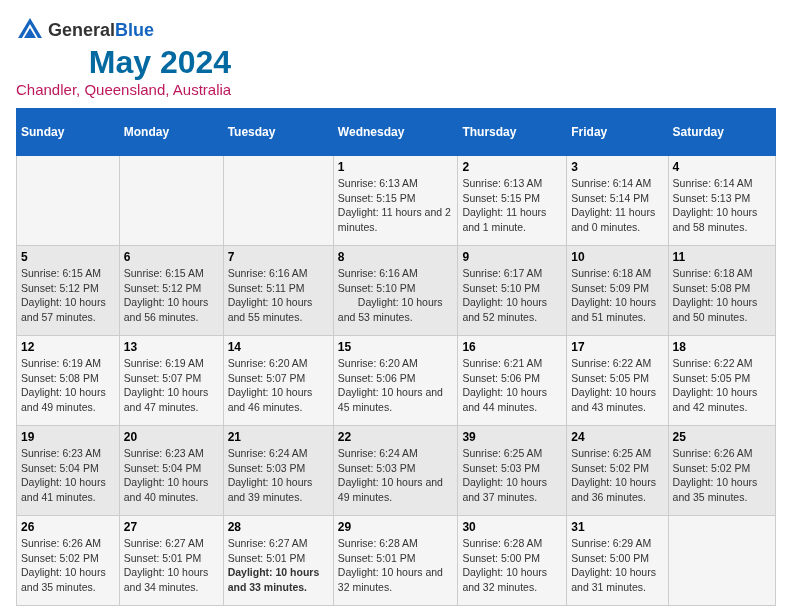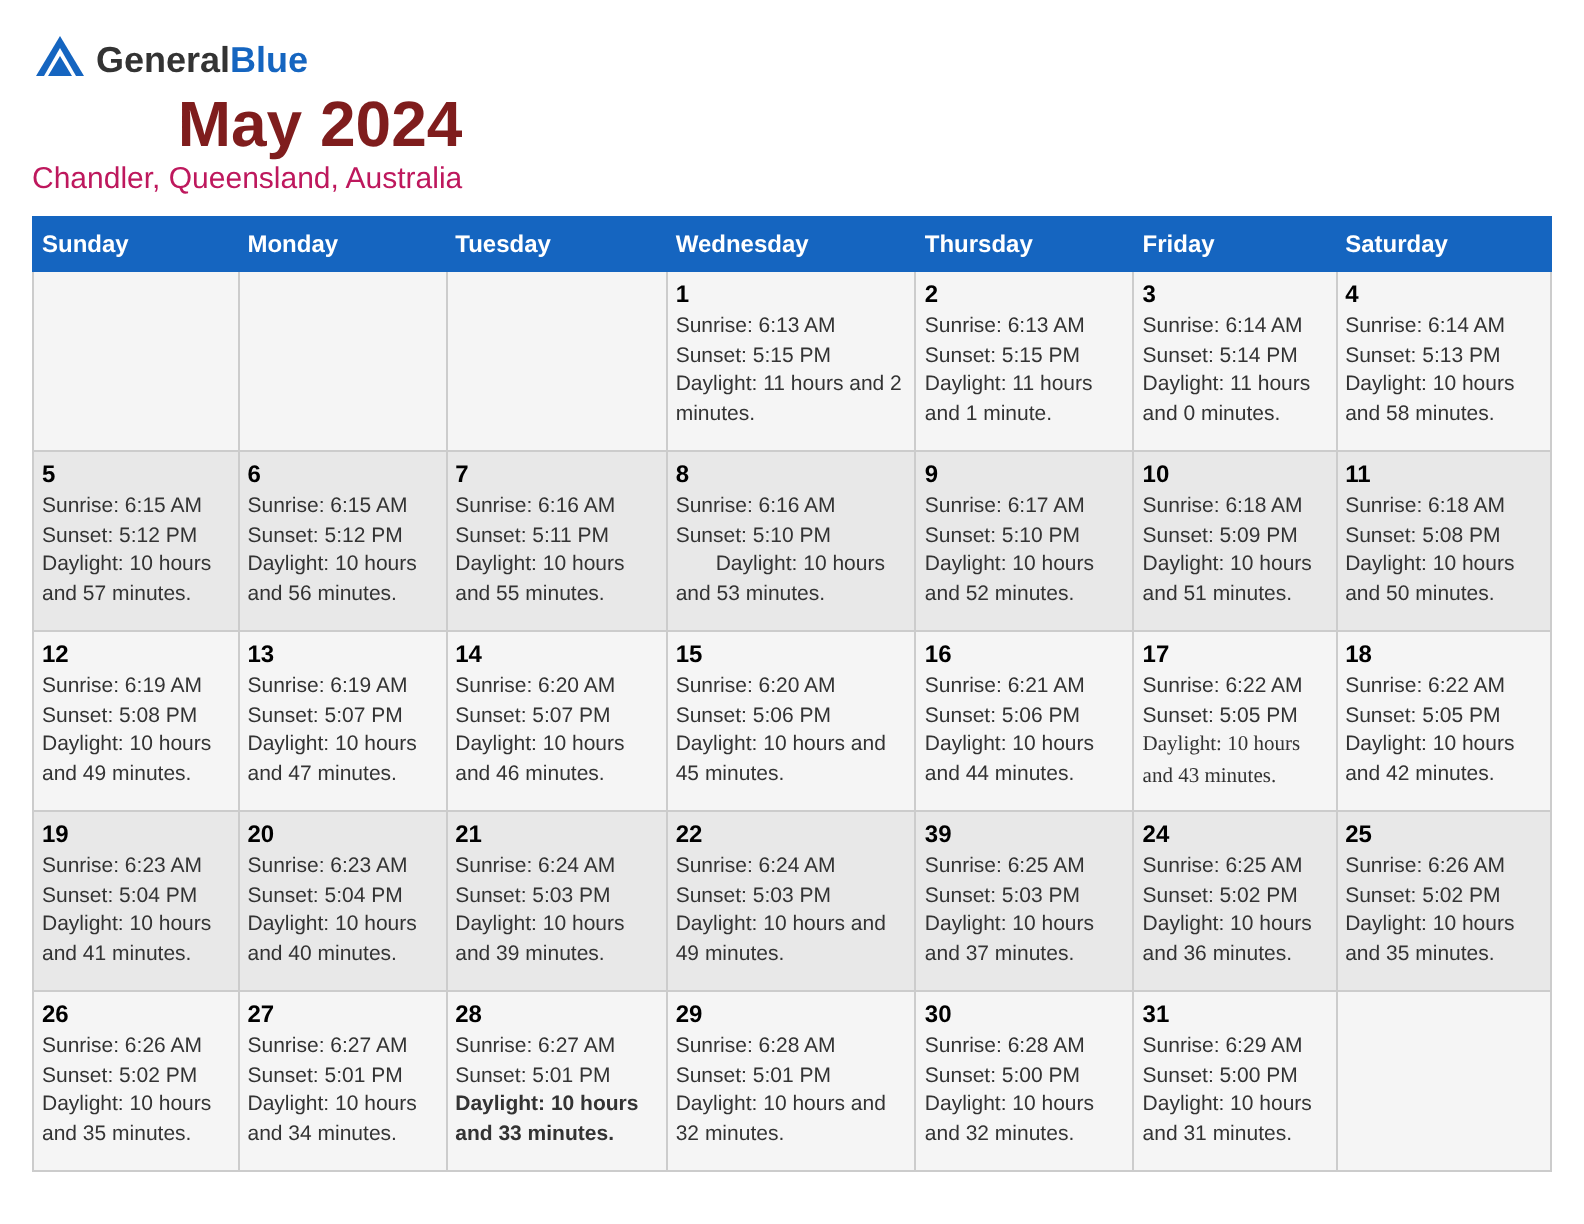--- a/index.html
+++ b/index.html
@@ -25,37 +25,37 @@
     .logo-icon {
       width: 28px;
       height: 28px;
     }
     .title-block {
       text-align: right;
     }
     .main-title {
       font-size: 32px;
       font-weight: bold;
-      color: #7f1d1d;
+      color: #0369a1;
     }
     .subtitle {
       font-size: 15px;
       color: #be185d;
     }
     table {
       width: 100%;
       border-collapse: collapse;
       font-size: 11px;
     }
     thead tr {
       background-color: #1565c0;
       color: #fff;
     }
     thead th {
-      padding: 6px 4px;
+      padding: 16px 4px;
       text-align: left;
       font-size: 12px;
       font-weight: bold;
       border: 1px solid #1565c0;
     }
     tbody tr {
       vertical-align: top;
     }
     tbody tr:nth-child(odd) {
       background-color: #f5f5f5;
@@ -191,21 +191,21 @@
         <td>
           <span class="day-num">15</span>
           <div class="day-info">Sunrise: 6:20 AM<br>Sunset: 5:06 PM<br><span style="font-weight: normal;">Daylight: 10 hours and 45 minutes.</span><br></div>
         </td>
         <td>
           <span class="day-num">16</span>
           <div class="day-info">Sunrise: 6:21 AM<br>Sunset: 5:06 PM<br><span style="font-weight: normal;">Daylight: 10 hours and 44 minutes.</span><br></div>
         </td>
         <td>
           <span class="day-num">17</span>
-          <div class="day-info">Sunrise: 6:22 AM<br>Sunset: 5:05 PM<br><span style="font-weight: normal; font-family: Liberation Serif, serif;">Daylight: 10 hours and 43 minutes.</span><br></div>
+          <div class="day-info">Sunrise: 6:22 AM<br>Sunset: 5:05 PM<br><span style="font-weight: normal;">Daylight: 10 hours and 43 minutes.</span><br></div>
         </td>
         <td>
           <span class="day-num">18</span>
           <div class="day-info">Sunrise: 6:22 AM<br>Sunset: 5:05 PM<br><span style="font-weight: normal;">Daylight: 10 hours and 42 minutes.</span><br></div>
         </td>
       </tr>
       <tr>
         <td>
           <span class="day-num">19</span>
           <div class="day-info">Sunrise: 6:23 AM<br>Sunset: 5:04 PM<br><span style="font-weight: normal;">Daylight: 10 hours and 41 minutes.</span><br></div>

